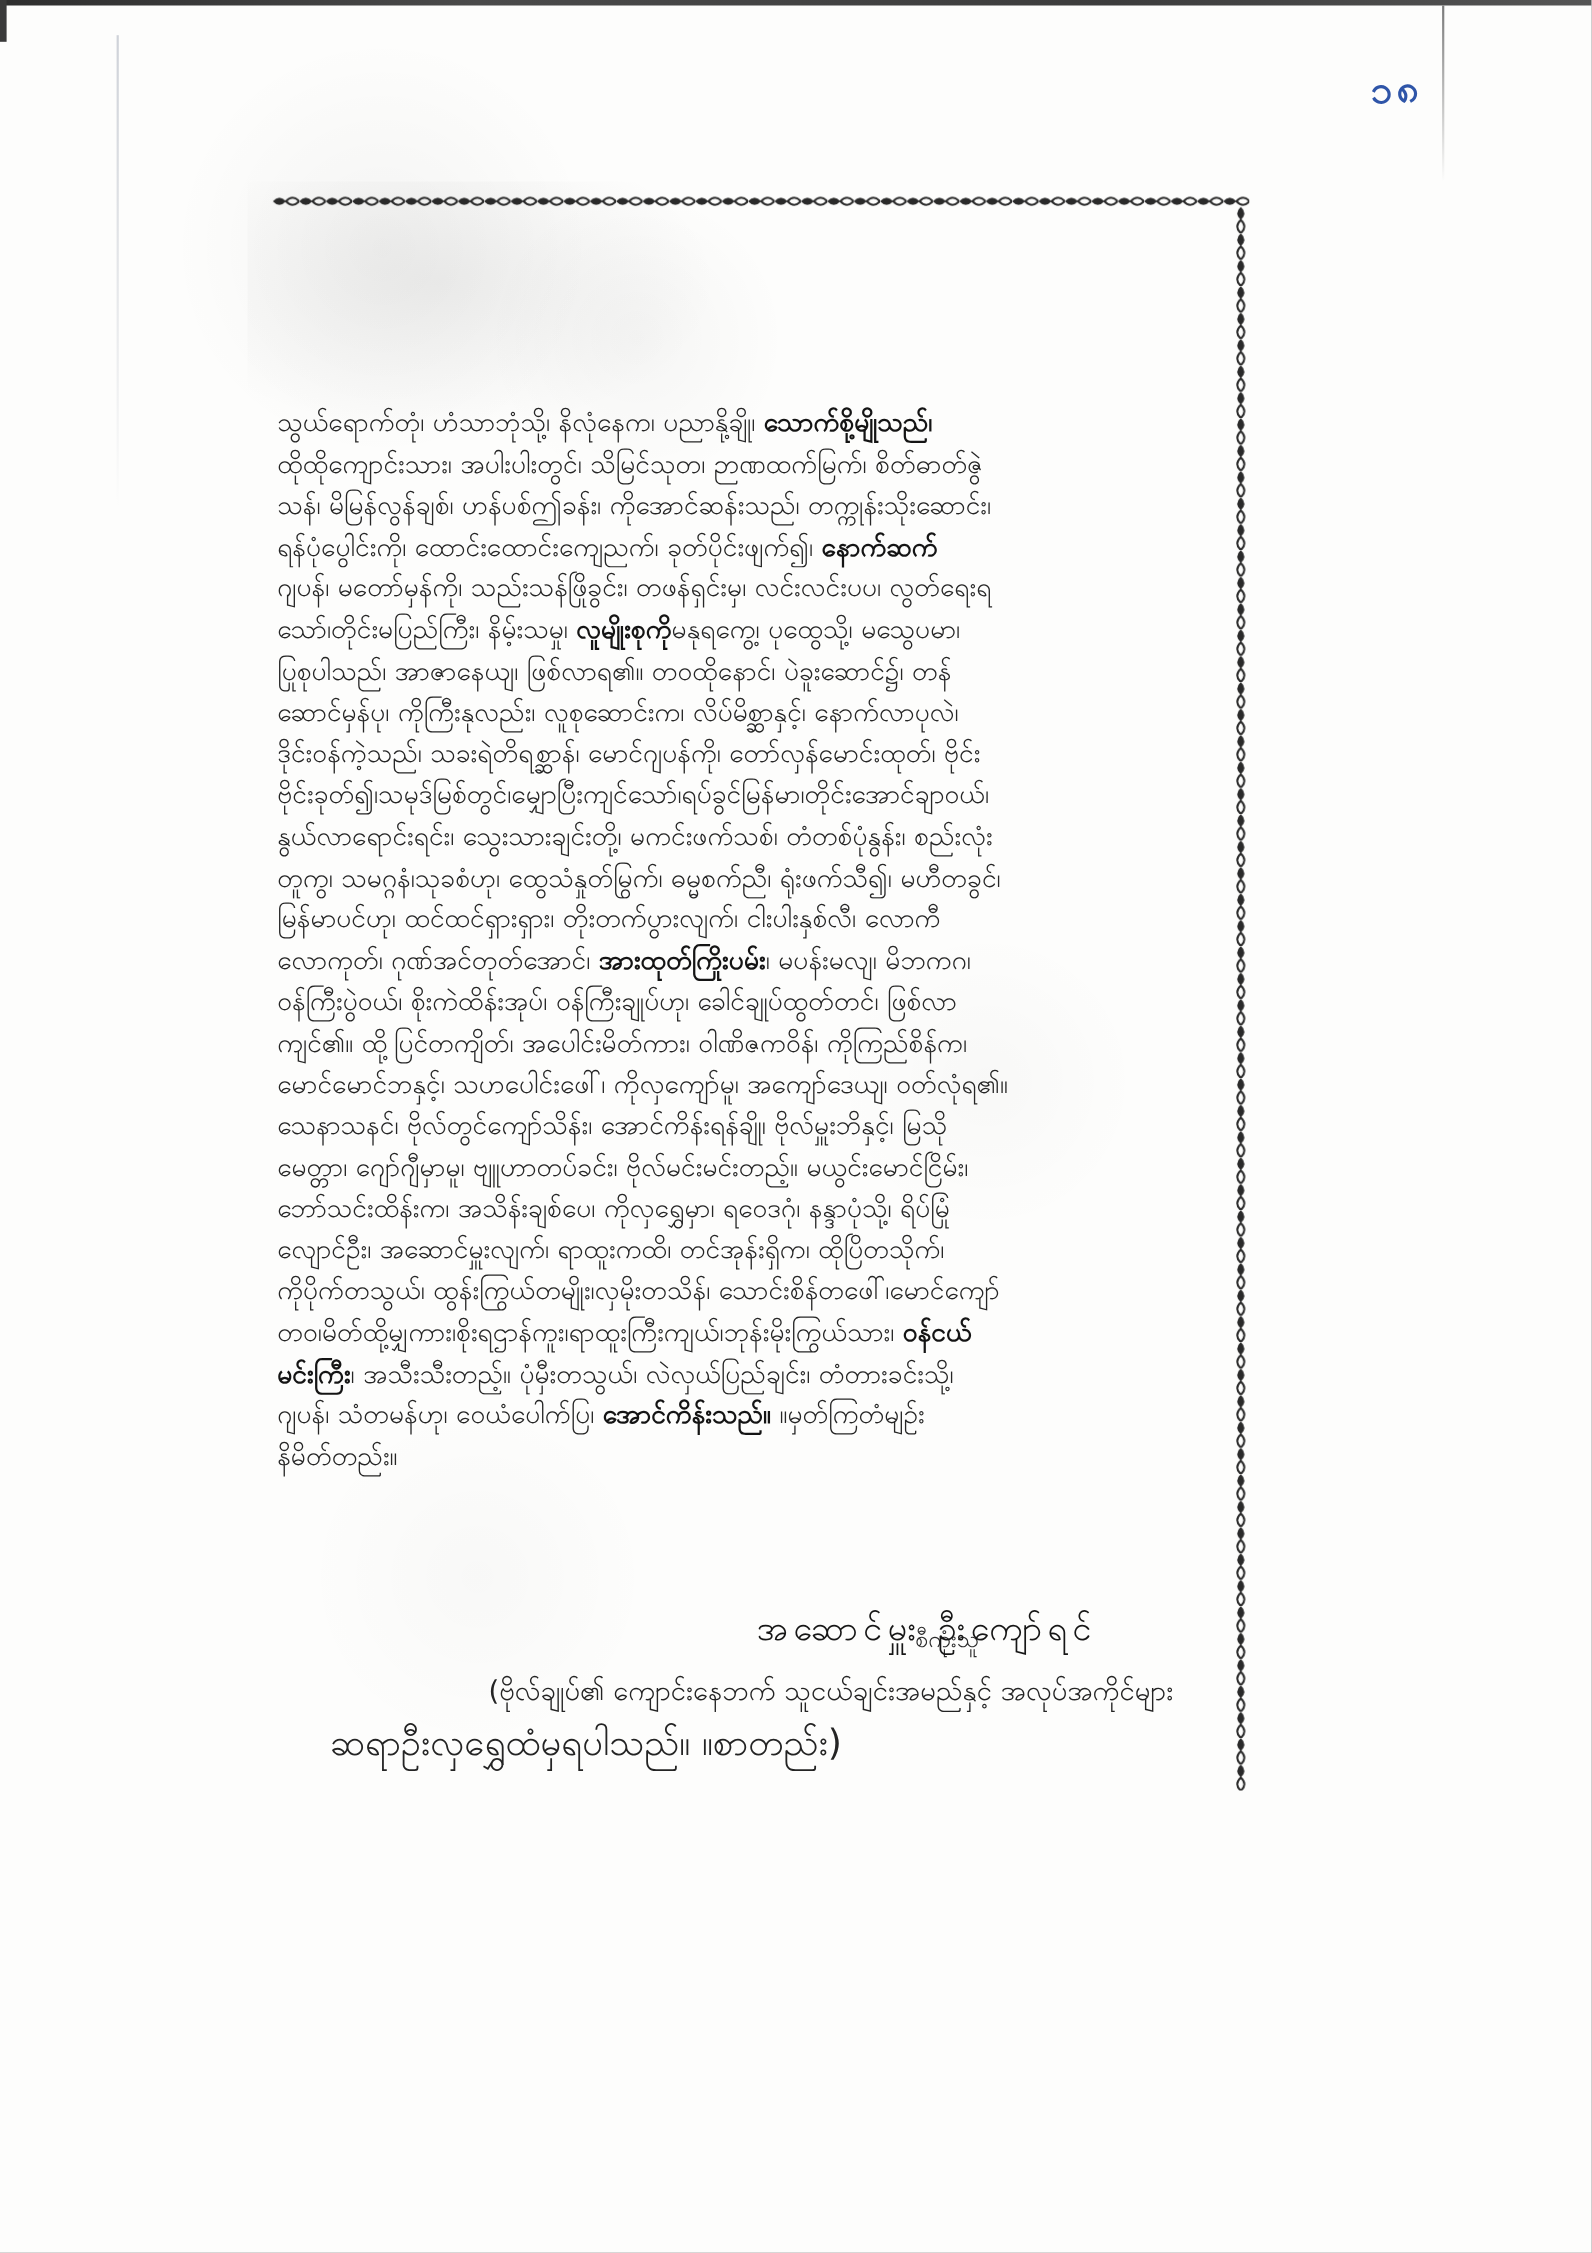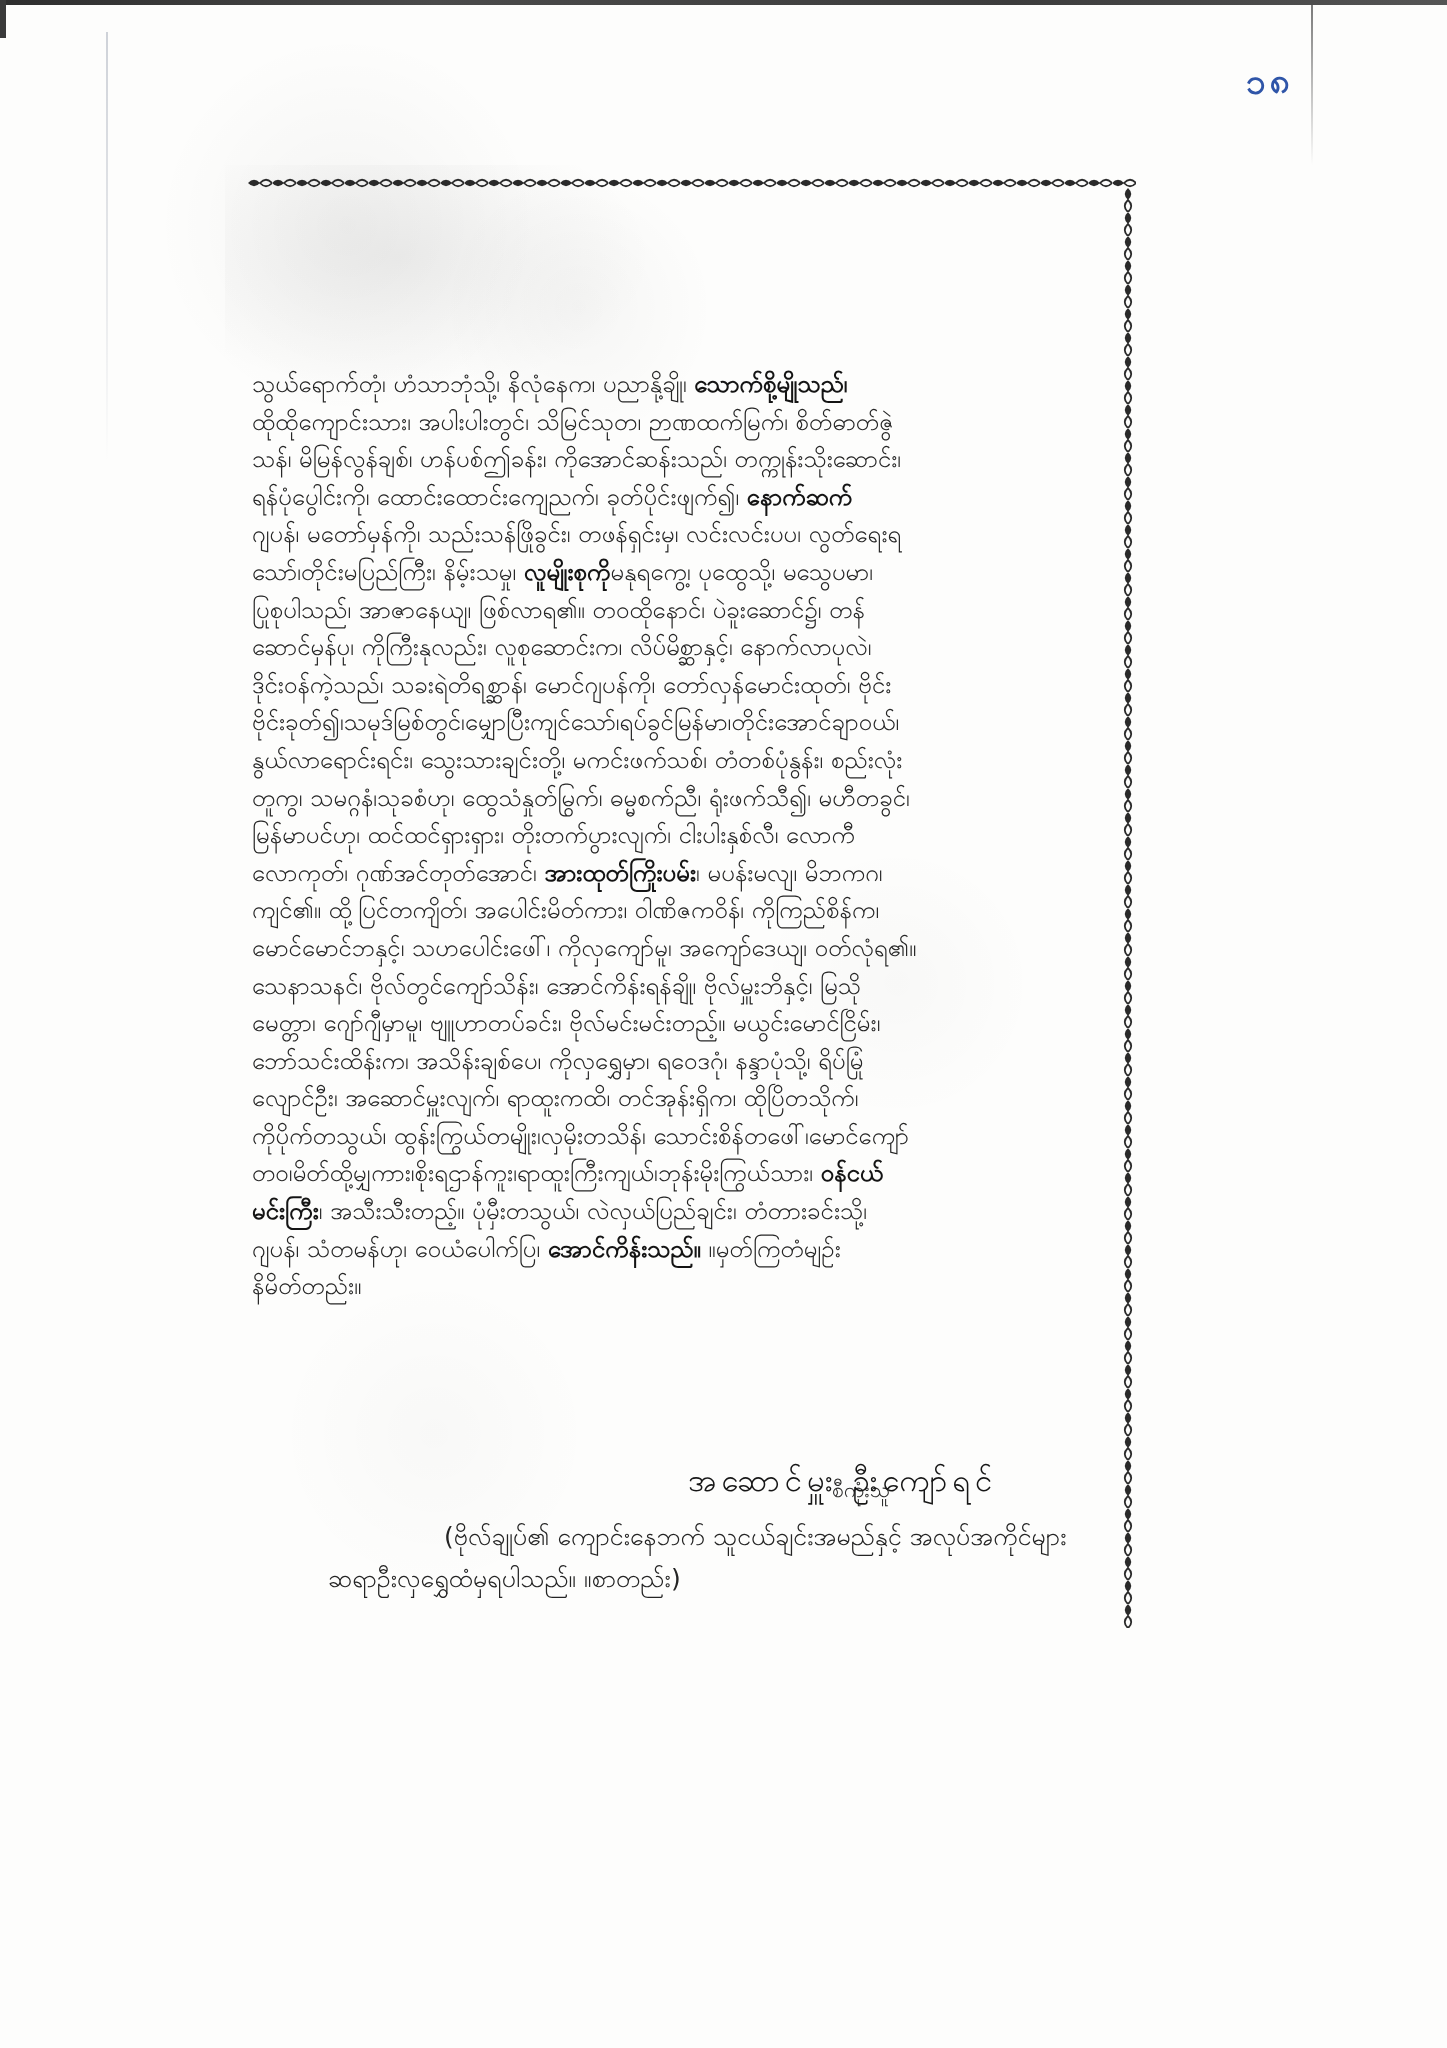--- a/index.html
+++ b/index.html
@@ -77,21 +77,21 @@
     white-space:nowrap;
   }
 
   
   .footnote-line1{
     position:absolute;left:444px;top:1520px;width:700px;
     font-size:25px;color:#242424;white-space:nowrap;overflow:hidden;
   }
   .footnote-line2{
     position:absolute;left:300px;top:1562px;width:820px;
-    font-size:25px;color:#242424;white-space:nowrap;overflow:hidden;margin-left:28px;
+    font-size:33px;color:#242424;white-space:nowrap;overflow:hidden;
   }
 </style>
 </head>
 <body>
 
 <div class="page">
 
   <div class="top-edge-line"></div>
   <div class="left-edge-mark"></div>
   <div class="right-edge-shadow"></div>
@@ -129,20 +129,21 @@
       <div class="body-line"><span>ဂျပန်၊ မတော်မှန်ကို၊ သည်းသန်ဖြိုခွင်း၊ တဖန်ရှင်းမှ၊ လင်းလင်းပပ၊ လွတ်ရေးရ</span></div>
       <div class="body-line"><span>သော်၊တိုင်းမပြည်ကြီး၊ နိမ့်းသမှု၊ </span><span class="bold">လူမျိုးစုကို</span><span>မနုရကွေ့၊ ပုထွေသို့၊ မသွေပမာ၊</span></div>
       <div class="body-line"><span>ပြုစုပါသည်၊ အာဇာနေယျ၊ ဖြစ်လာရ၏။ တဝထိုနောင်၊ ပဲခူးဆောင်၌၊ တန်</span></div>
       <div class="body-line"><span>ဆောင်မှန်ပု၊ </span><span class="red-underline">ကိုကြီးနု</span><span>လည်း၊ လူစုဆောင်းက၊ လိပ်မိစ္ဆာနှင့်၊ နောက်လာပုလဲ၊</span></div>
       <div class="body-line"><span>ဒိုင်းဝန်ကဲ့သည်၊ သခးရဲတိရစ္ဆာန်၊ မောင်ဂျပန်ကို၊ တော်လှန်မောင်းထုတ်၊ ဗိုင်း</span></div>
       <div class="body-line"><span>ဗိုင်းခုတ်၍၊သမုဒ်မြစ်တွင်၊မျှောပြီးကျင်သော်၊ရပ်ခွင်မြန်မာ၊တိုင်းအောင်ချာဝယ်၊</span></div>
       <div class="body-line"><span>နွယ်လာရောင်းရင်း၊ သွေးသားချင်းတို့၊ မကင်းဖက်သစ်၊ တံတစ်ပုံနွန်း၊ စည်းလုံး</span></div>
       <div class="body-line"><span>တူကွ၊ သမဂ္ဂနံ၊သုခစံဟု၊ ထွေသံနှုတ်မြွက်၊ ဓမ္မစက်ညီ၊ ရုံးဖက်သီ၍၊ မဟီတခွင်၊</span></div>
       <div class="body-line"><span>မြန်မာပင်ဟု၊ ထင်ထင်ရှားရှား၊ တိုးတက်ပွားလျက်၊ ငါးပါးနှစ်လီ၊ လောကီ</span></div>
       <div class="body-line"><span>လောကုတ်၊ ဂုဏ်အင်တုတ်အောင်၊ </span><span class="bold">အားထုတ်ကြိုးပမ်း</span><span>၊ မပန်းမလျ၊ မိဘကဂ၊</span></div>
+      <div class="body-line"><span>ဝန်ကြီးပွဲဝယ်၊ စိုးကဲထိန်းအုပ်၊ </span><span class="red-underline">ဝန်ကြီးချုပ်ဟု</span><span>၊ ခေါင်ချုပ်ထွတ်တင်၊ ဖြစ်လာ</span></div>
       <div class="body-line"><span>ကျင်၏။ ထို့ပြင်တကျိတ်၊ အပေါင်းမိတ်ကား၊ ဝါဏိဇကဝိန်၊ </span><span class="red-underline">ကိုကြည်စိန်</span><span>က၊</span></div>
       <div class="body-line"><span class="red-underline">မောင်မောင်ဘ</span><span>နှင့်၊ သဟပေါင်းဖေါ်၊ </span><span class="red-underline">ကိုလှကျော်</span><span>မူ၊ အကျော်ဒေယျ၊ ဝတ်လုံရ၏။</span></div>
       <div class="body-line"><span>သေနာသနင်၊ ဗိုလ်တွင်</span><span class="red-underline">ကျော်သိန်း</span><span>၊ အောင်ကိန်းရန်ချို၊ </span><span class="red-underline">ဗိုလ်မှူးဘိ</span><span>နှင့်၊ မြသို</span></div>
       <div class="body-line"><span>မေတ္တာ၊ </span><span class="red-underline">ဂျော်ဂျီမှာ</span><span>မူ၊ ဗျူဟာတပ်ခင်း၊ </span><span class="red-underline">ဗိုလ်မင်းမင်း</span><span>တည့်။ မယွင်း</span><span class="red-underline">မောင်ငြိမ်း</span><span>၊</span></div>
       <div class="body-line"><span>ဘော်သင်းထိန်းက၊ အသိန်းချစ်ပေ၊ </span><span class="red-underline">ကိုလှရွှေ</span><span>မှာ၊ ရဝေဒဂုံ၊ နန္ဒာပုံသို့၊ ရိပ်မြုံ</span></div>
       <div class="body-line"><span>လျောင်ဦး၊ အဆောင်မှူးလျက်၊ ရာထူးကထိ၊ </span><span class="red-underline">တင်အုန်းရှိ</span><span>က၊ ထိုပြိတသိုက်၊</span></div>
       <div class="body-line"><span class="red-underline">ကိုပို</span><span>က်တသွယ်၊ </span><span class="red-underline">ထွန်းကြွယ်</span><span>တမျိုး၊</span><span class="red-underline">လှမိုး</span><span>တသိန်၊ </span><span class="red-underline">သောင်းစိန်</span><span>တဖေါ်၊</span><span class="red-underline">မောင်ကျော်</span></div>
       <div class="body-line"><span>တဝ၊မိတ်ထို့မျှကား၊စိုးရဌာန်ကူး၊ရာထူးကြီးကျယ်၊ဘုန်းမိုးကြွယ်သား၊ </span><span class="bold red-underline">ဝန်ငယ်</span></div>
       <div class="body-line"><span class="bold red-underline">မင်းကြီး</span><span>၊ အသီးသီးတည့်။ ပုံမှီးတသွယ်၊ လဲလှယ်ပြည်ချင်း၊ တံတားခင်းသို့၊</span></div>
       <div class="body-line"><span>ဂျပန်၊ သံတမန်ဟု၊ ဝေယံပေါက်ပြ၊ </span><span class="bold">အောင်ကိန်းသည်။</span><span> ။မှတ်ကြတံမျဉ်း</span></div>

